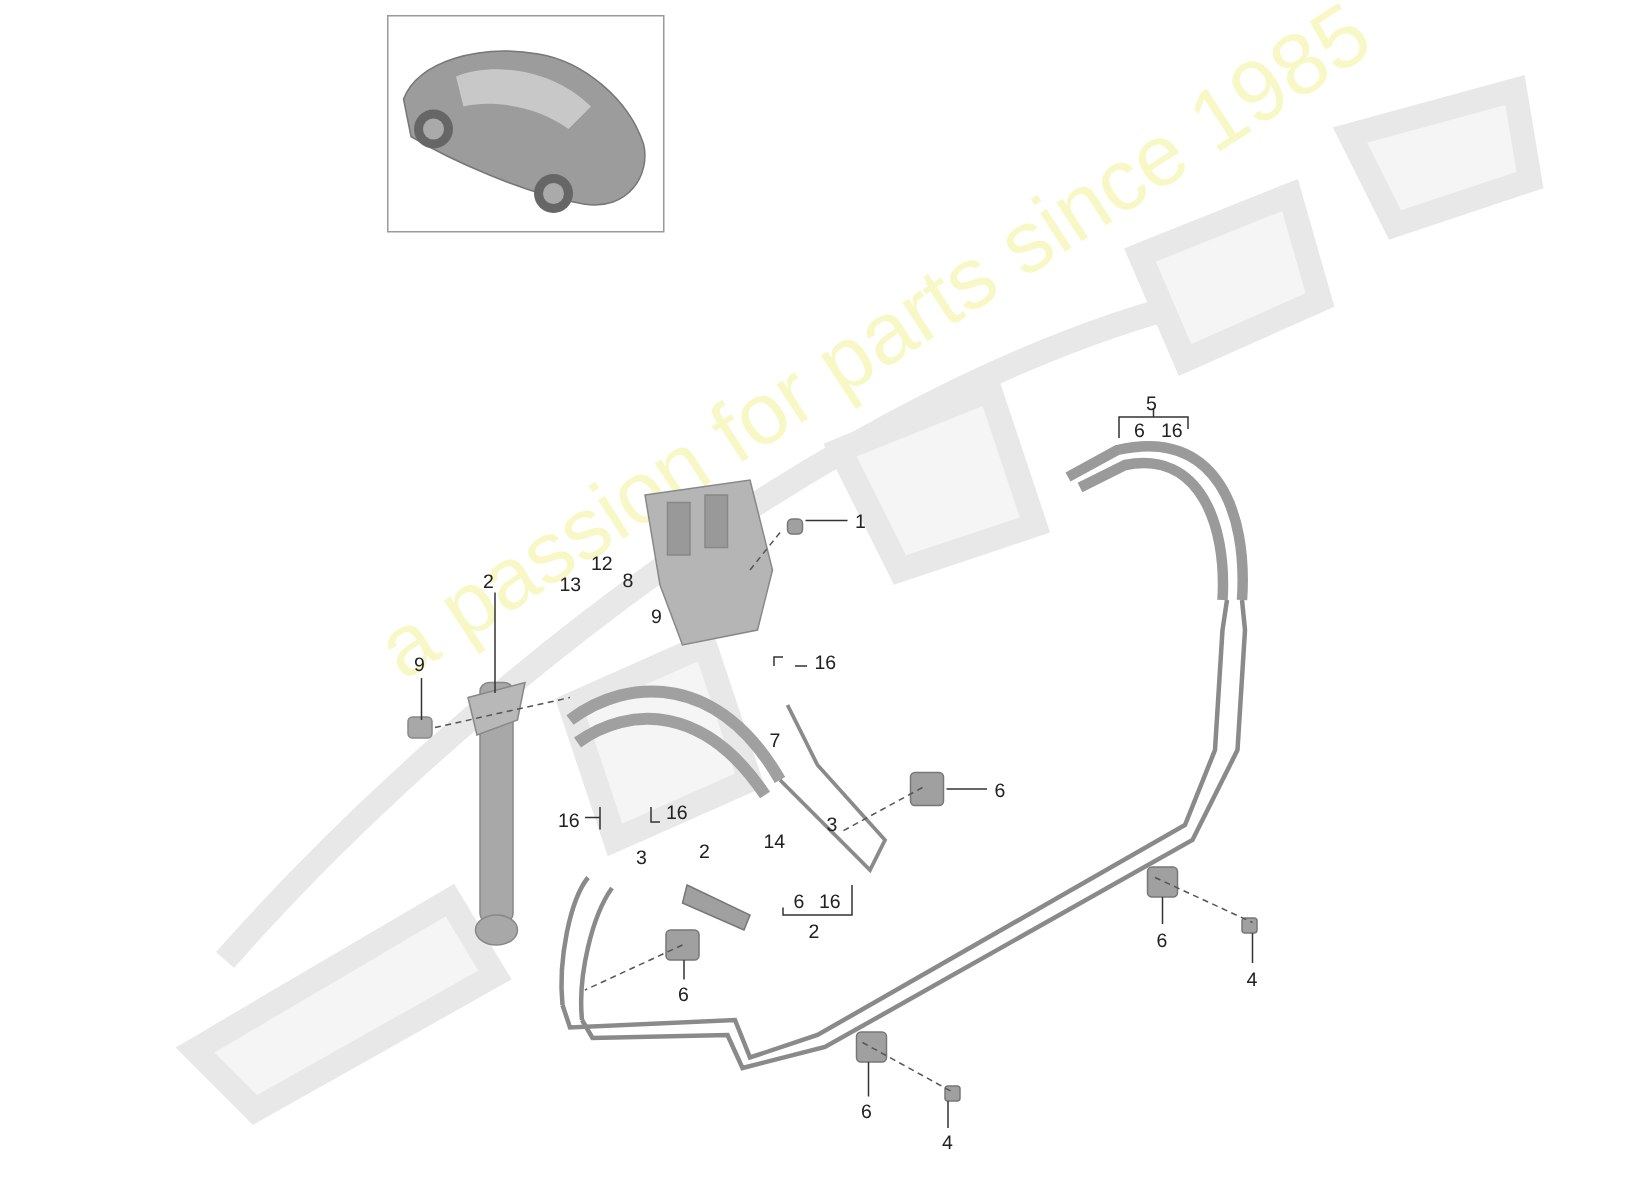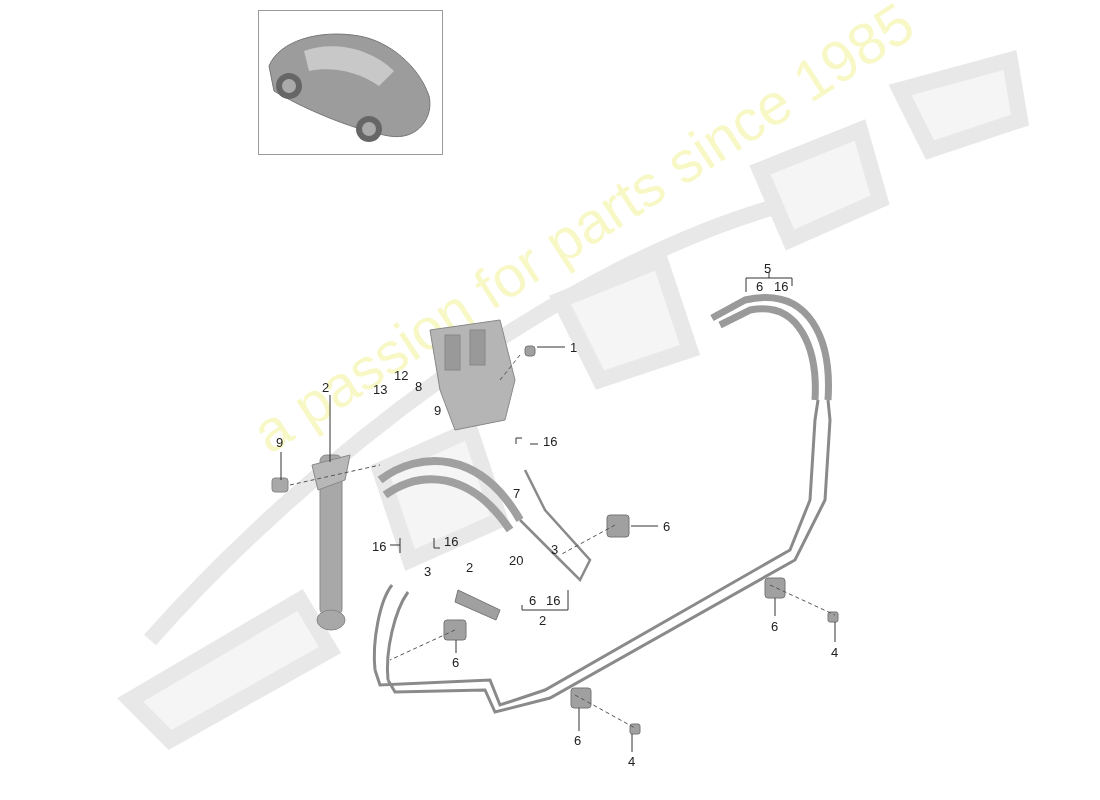--- a/index.html
+++ b/index.html
@@ -117,19 +117,19 @@
 <div class="callout" style="left:771px;top:620px">6</div>
 <div class="callout" style="left:452px;top:656px">6</div>
 <div class="callout" style="left:574px;top:734px">6</div>
 <div class="callout" style="left:513px;top:487px">7</div>
 <div class="callout" style="left:415px;top:380px">8</div>
 <div class="callout" style="left:276px;top:436px">9</div>
 <div class="callout" style="left:322px;top:381px">2</div>
 <div class="callout" style="left:373px;top:383px">13</div>
 <div class="callout" style="left:394px;top:369px">12</div>
 <div class="callout" style="left:434px;top:404px">9</div>
-<div class="callout" style="left:509px;top:554px">20</div>
+<div class="callout" style="left:509px;top:554px">14</div>
 <div class="callout" style="left:539px;top:614px">2</div>
 <div class="callout" style="left:529px;top:594px">6</div>
 <div class="callout" style="left:546px;top:594px">16</div>
 <div class="callout" style="left:543px;top:435px">16</div>
 <div class="callout" style="left:372px;top:540px">16</div>
 <div class="callout" style="left:444px;top:535px">16</div>
 
 </body></html>

